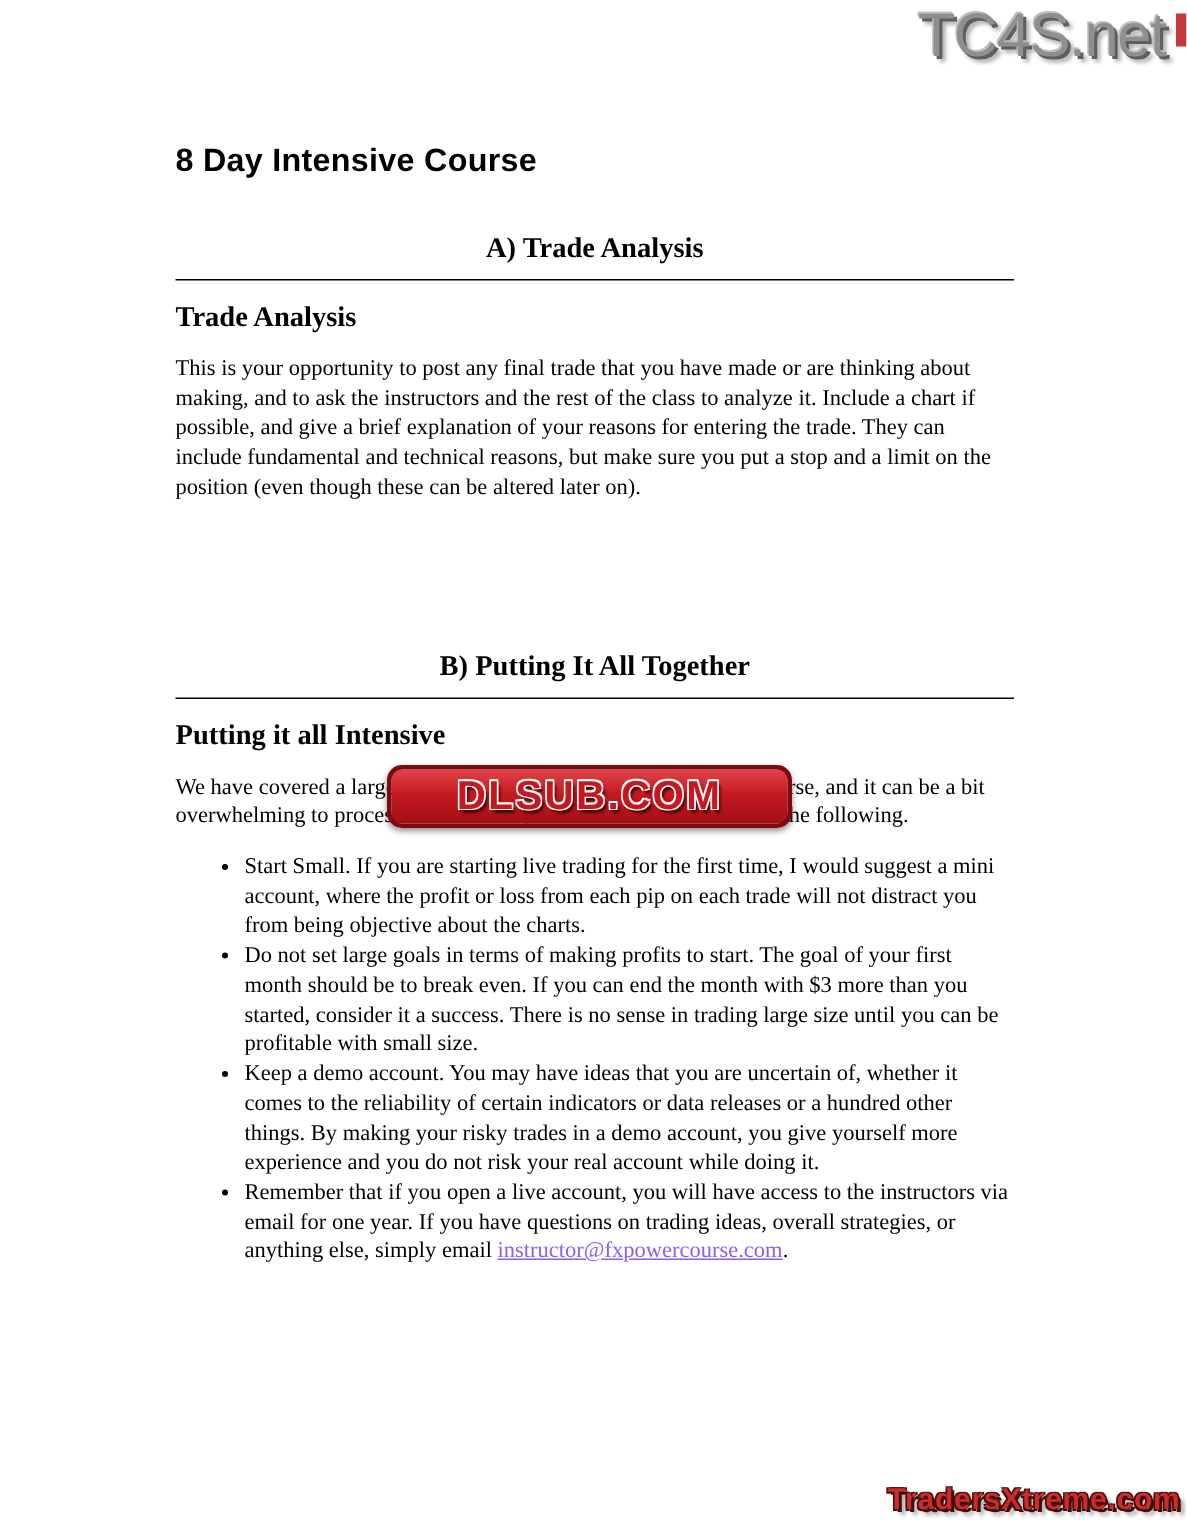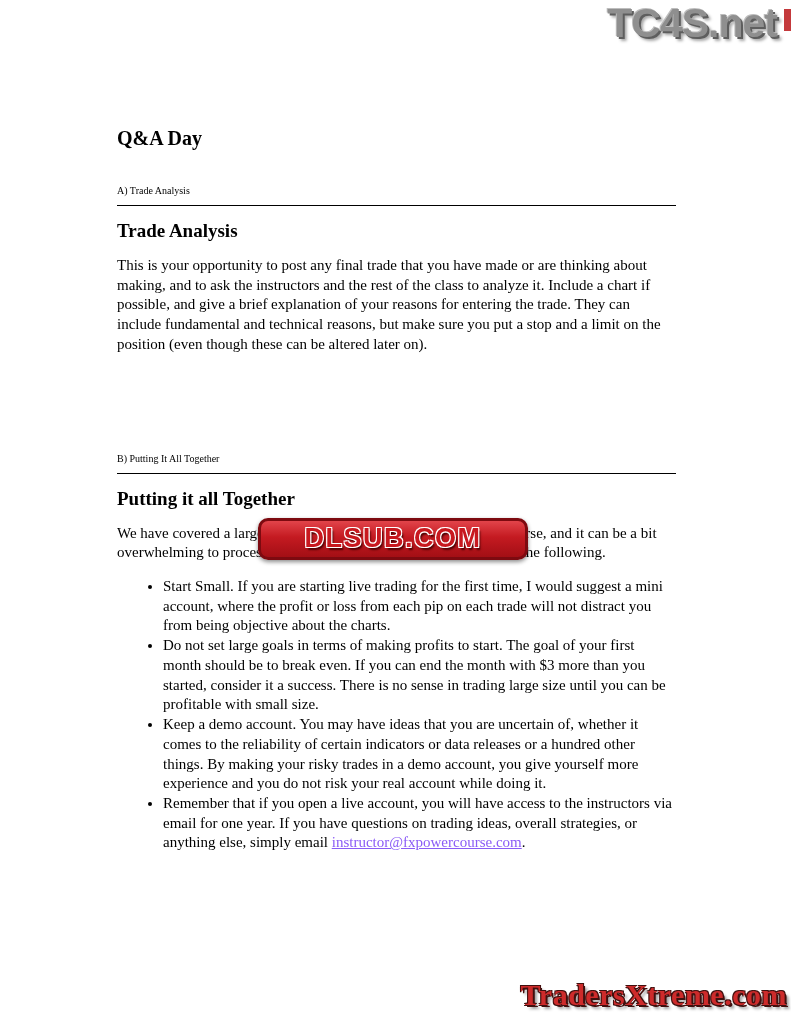--- a/index.html
+++ b/index.html
@@ -13,21 +13,21 @@
     font-family: "Liberation Serif", serif;
     color: #000;
   }
 
   
   .top-logo {
     position: absolute;
     top: 0;
     right: 14px;
     font-family: "Liberation Sans", sans-serif;
-    font-weight: 700;
+    font-weight: 400;
     font-size: 41px;
     letter-spacing: -1px;
     color: #8f8f8f;
     text-shadow: -1px -1px 0 #bdbdbd, 2px 2px 0 #5e5e5e, 4px 4px 3px #a9a9a9;
     user-select: none;
   }
   .red-edge-mark {
     position: absolute;
     top: 9px;
     right: 0;
@@ -52,23 +52,24 @@
     letter-spacing: 0.2px;
   }
 
   .doc-subtitle {
     font-size: 20px;
     font-weight: bold;
     margin-top: 32px;
   }
 
   .section-heading {
-    font-size: 10px;
-    font-weight: normal;
+    font-size: 19px;
+    font-weight: bold;
     margin-top: 35px;
+    text-align: center;
   }
 
   .section-divider {
     border: none;
     border-top: 1px solid #000;
     margin: 9px 0 0 0;
     width: 100%;
   }
 
   .sub-heading {
@@ -123,51 +124,51 @@
     color: #8b5cf6;
     text-decoration: underline;
     cursor: pointer;
   }
 
   
   .bottom-logo {
     position: absolute;
     bottom: 12px;
     right: 4px;
-    font-family: Liberation Serif, serif;
+    font-family: Liberation Sans, sans-serif;
     font-weight: 800;
-    font-size: 30px;
+    font-size: 20px;
     letter-spacing: 0.5px;
     color: #cd2b2b;
     text-shadow:
       -1px -1px 0 #41100f, 1px -1px 0 #41100f,
       -1px 1px 0 #41100f, 2px 2px 0 #41100f,
       4px 4px 3px #9c9c9c;
     user-select: none;
   }
 </style>
 </head>
 <body>
 
 <div class="top-logo">TC4S.net</div>
 <div class="red-edge-mark"></div>
 
 <div class="content">
 
+  <h1 class="doc-title">8 Day Intensive Course</h1>
 
-  <div class="doc-subtitle">Q&amp;A Day</div>
 
   <div class="section-heading">A) Trade Analysis</div>
   <hr class="section-divider">
   <div class="sub-heading">Trade Analysis</div>
   <p class="body-text">This is your opportunity to post any final trade that you have made or are thinking about making, and to ask the instructors and the rest of the class to analyze it. Include a chart if possible, and give a brief explanation of your reasons for entering the trade. They can include fundamental and technical reasons, but make sure you put a stop and a limit on the position (even though these can be altered later on).</p>
 
   <div class="section-heading" style="margin-top:98px;">B) Putting It All Together</div>
   <hr class="section-divider">
-  <div class="sub-heading">Putting it all Together</div>
+  <div class="sub-heading">Putting it all Intensive</div>
 
   <div class="para-wrap">
     <p class="body-text">We have covered a large amount of material in the 8 days of the course, and it can be a bit overwhelming to process. The best way to move forward would be the following.</p>
     <div class="stamp">DLSUB.COM</div>
   </div>
 
   <ul class="bullet-list">
     <li>Start Small. If you are starting live trading for the first time, I would suggest a mini account, where the profit or loss from each pip on each trade will not distract you from being objective about the charts.</li>
     <li>Do not set large goals in terms of making profits to start. The goal of your first month should be to break even. If you can end the month with $3 more than you started, consider it a success. There is no sense in trading large size until you can be profitable with small size.</li>
     <li>Keep a demo account. You may have ideas that you are uncertain of, whether it comes to the reliability of certain indicators or data releases or a hundred other things. By making your risky trades in a demo account, you give yourself more experience and you do not risk your real account while doing it.</li>

